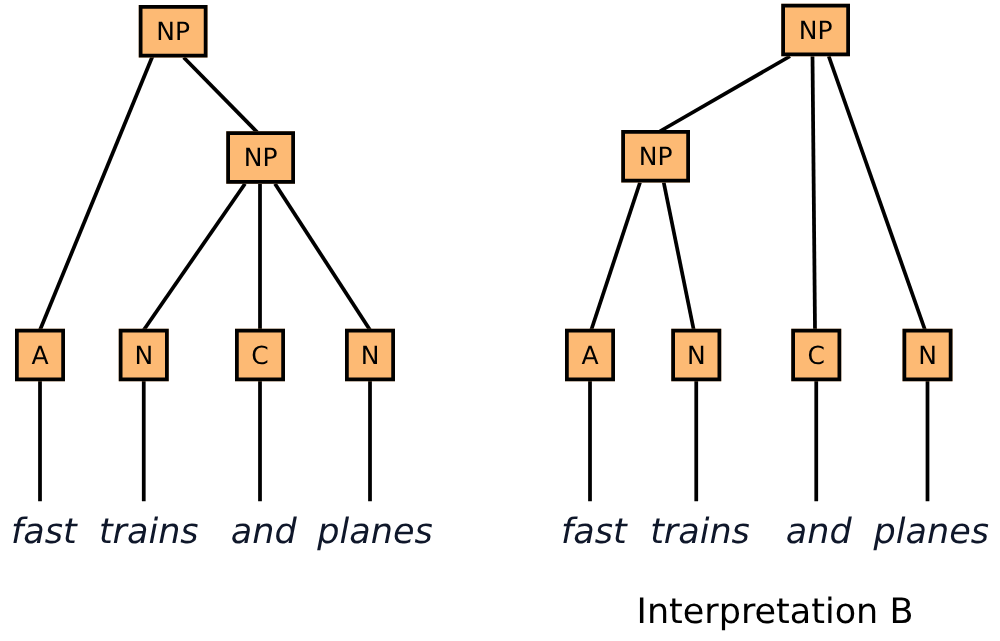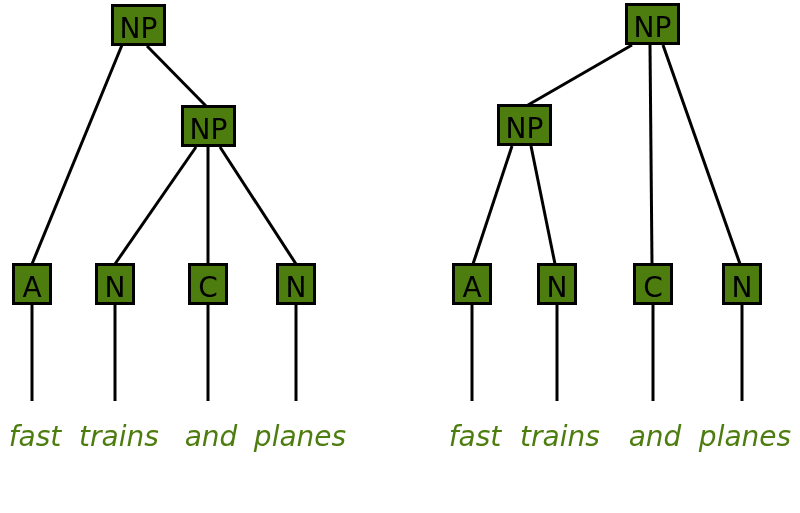--- a/index.html
+++ b/index.html
@@ -18,37 +18,37 @@
   }
   svg.edges line {
     stroke: #000000;
     stroke-width: 3;
     stroke-linecap: butt;
   }
   .node {
     position: absolute;
     box-sizing: border-box;
     border: 3px solid #000000;
-    background: #4d7c0f;
+    background: #fdba74;
     color: #000000;
     display: flex;
-    align-items: flex-end;
+    align-items: center;
     justify-content: center;
-    font-size: 28px;
+    font-size: 20px;
     line-height: 1;
   }
   .node.phrase { width: 55px; height: 42px; }
   .node.leaf   { width: 40px; height: 42px; }
   .word {
     position: absolute;
-    top: 420px;
+    top: 408px;
     transform: translateX(-50%);
     font-style: italic;
     font-size: 28px;
-    color: #4d7c0f;
+    color: #0f172a;
     white-space: nowrap;
   }
   .caption {
     position: absolute;
     top: 472px;
     transform: translateX(-50%);
     font-size: 28px;
     color: #000000;
     white-space: nowrap;
   }
@@ -125,14 +125,15 @@
   </div>
   <div class="node leaf" style="left:722px; top:263px;">
     <span>N</span>
   </div>
 
   <div class="word" style="left:475px;">fast</div>
   <div class="word" style="left:560px;">trains</div>
   <div class="word" style="left:655px;">and</div>
   <div class="word" style="left:745px;">planes</div>
 
+  <div class="caption" style="left:620px;">Interpretation B</div>
 
 </div>
 
 </body></html>

